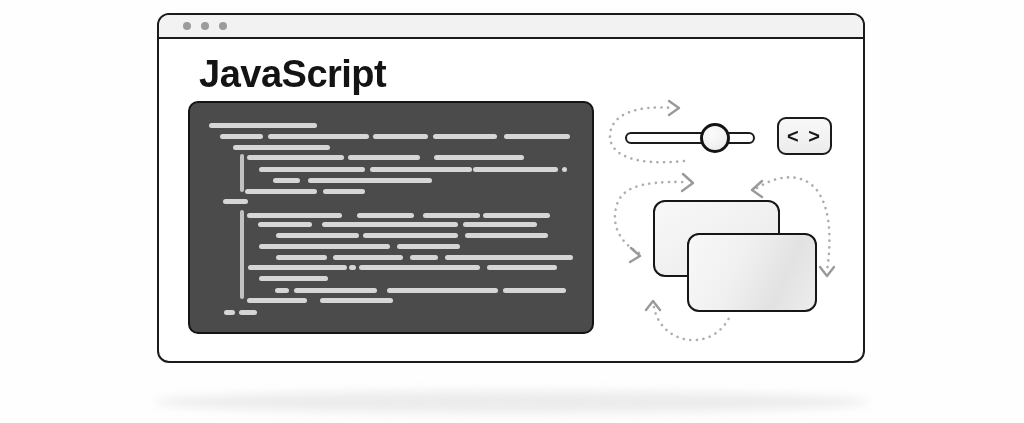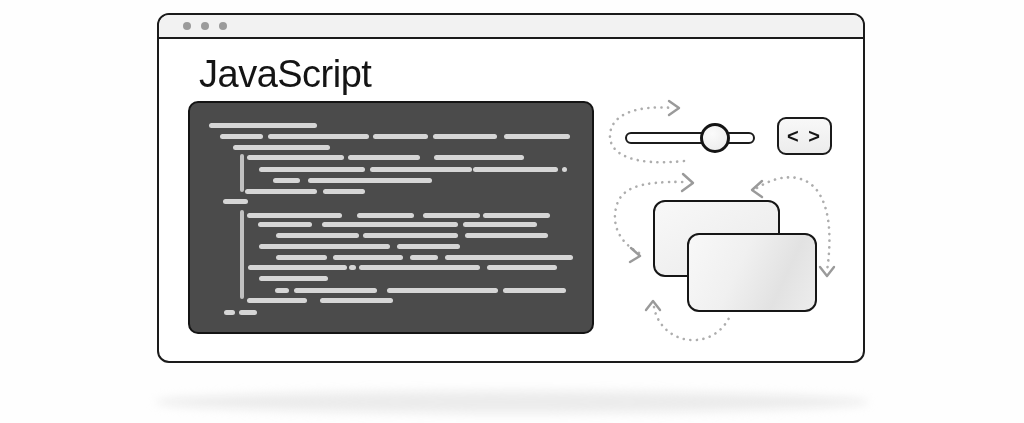--- a/index.html
+++ b/index.html
@@ -20,21 +20,21 @@
   .titlebar{
     height:24px;box-sizing:border-box;
     border-bottom:2px solid var(--line,#1b1b1b);
     border-radius:10px 10px 0 0;
     display:flex;align-items:center;gap:10px;padding-left:24px;
   }
   .tl-dot{width:8px;height:8px;border-radius:50%;}
   .content{position:absolute;left:0;top:24px;right:0;bottom:0;}
   .title{
     position:absolute;left:40px;top:14px;margin:0;
-    font-size:38px;font-weight:400;letter-spacing:-0.5px;color:#141414;
+    font-size:38px;font-weight:700;letter-spacing:-0.5px;color:#141414;
   }
   .code-panel{
     position:absolute;left:29px;top:62px;width:406px;height:233px;
     box-sizing:border-box;border:2px solid #141414;border-radius:10px;
   }
   .cl{position:absolute;border-radius:2.5px;}
   .guide{position:absolute;width:4px;border-radius:2px;opacity:.85;}
   .arrows-layer{position:absolute;left:0;top:-24px;width:704px;height:346px;pointer-events:none;}
   .arrows-layer path{fill:none;stroke:var(--arrow,#acacac);stroke-width:2.6;
     stroke-dasharray:0.1 6.5;stroke-linecap:round;}

